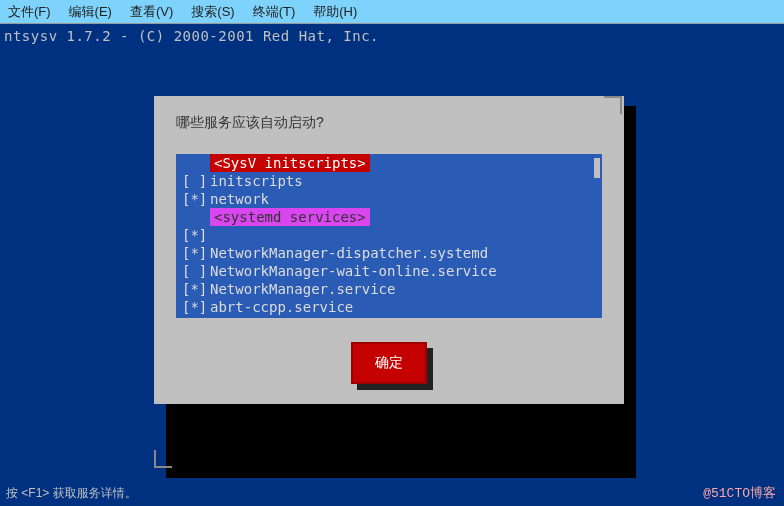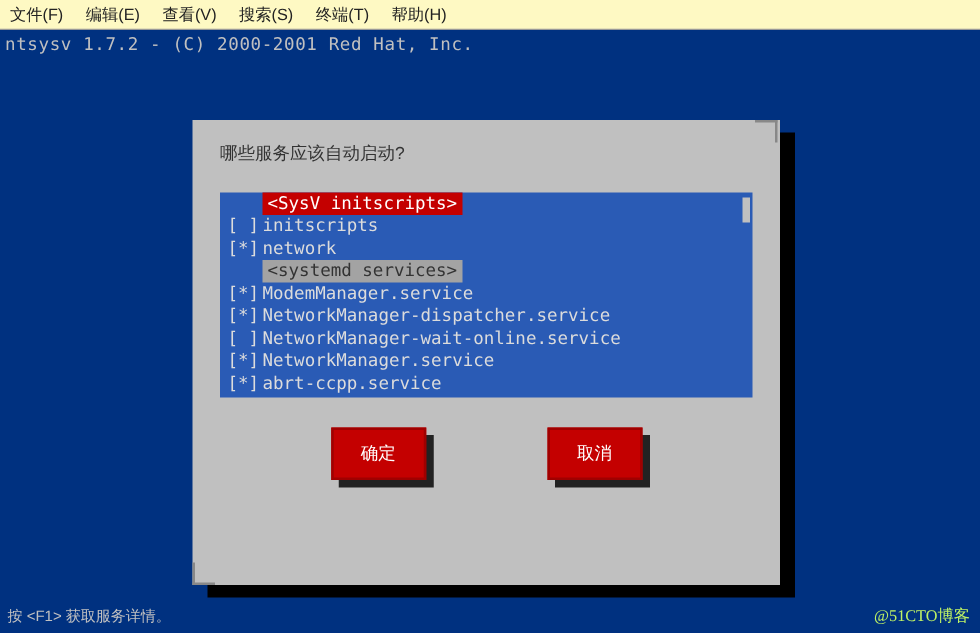--- a/index.html
+++ b/index.html
@@ -5,21 +5,21 @@
     * { margin: 0; padding: 0; box-sizing: border-box; }
     body {
       width: 784px;
       height: 506px;
       font-family: monospace;
       font-size: 14px;
       overflow: hidden;
       background: #003180;
     }
     .menubar {
-      background: #fef9c3;
+      background: #7dd3fc;
       height: 24px;
       display: flex;
       align-items: center;
       padding: 4px 8px;
       font-family: sans-serif;
       font-size: 13px;
       border-bottom: 1px solid #999;
     }
     .menubar span {
       margin-right: 18px;
@@ -46,21 +46,21 @@
       left: 166px;
       width: 470px;
       height: 372px;
       background: #000;
     }
     .dialog {
       position: absolute;
       top: 72px;
       left: 154px;
       width: 470px;
-      height: 372px;
+      height: 308px;
       background: #c0c0c0;
       padding: 18px 22px;
     }
     .dialog-corner {
       position: absolute;
       top: 72px;
       left: 604px;
       width: 18px;
       height: 18px;
       border-right: 2px solid #888;
@@ -99,21 +99,21 @@
       width: 34px;
       padding-left: 6px;
     }
     .header-red {
       background: #c40000;
       color: #fff;
       padding: 0 4px;
       display: inline-block;
     }
     .header-grey {
-      background: #a3a3a3;
+      background: #d946ef;
       color: #333;
       padding: 0 4px;
       display: inline-block;
     }
     .scrollbar {
       position: absolute;
       right: 2px;
       top: 4px;
       width: 6px;
       height: 20px;
@@ -153,22 +153,22 @@
       bottom: 4px;
       left: 6px;
       color: #c0c0c0;
       font-family: sans-serif;
       font-size: 12px;
     }
     .watermark {
       position: absolute;
       bottom: 4px;
       right: 8px;
-      color: #bef264;
-      font-family: Liberation Serif, serif;
+      color: #fca5a5;
+      font-family: Liberation Mono, monospace;
       font-size: 13px;
     }
   </style>
 </head>
 <body>
 
 <div class="menubar">
   <span>文件(F)</span>
   <span>编辑(E)</span>
   <span>查看(V)</span>
@@ -196,25 +196,24 @@
       <div class="listrow">
         <span class="chkcol">[*]</span>
         <span>network</span>
       </div>
       <div class="listrow">
         <span class="chkcol"></span>
         <span class="header-grey">&lt;systemd services&gt;</span>
       </div>
       <div class="listrow">
         <span class="chkcol">[*]</span>
-        <span>ModemManager.service</span>
-      </div>
-      <div class="listrow">
-        <span class="chkcol">[*]</span>
-        <span>NetworkManager-dispatcher.service</span>
+      </div>
+      <div class="listrow">
+        <span class="chkcol">[*]</span>
+        <span>NetworkManager-dispatcher.systemd</span>
       </div>
       <div class="listrow">
         <span class="chkcol">[ ]</span>
         <span>NetworkManager-wait-online.service</span>
       </div>
       <div class="listrow">
         <span class="chkcol">[*]</span>
         <span>NetworkManager.service</span>
       </div>
       <div class="listrow">
@@ -222,24 +221,20 @@
         <span>abrt-ccpp.service</span>
       </div>
       <div class="scrollbar"></div>
     </div>
 
     <div class="buttons">
       <div class="btn-wrap">
         <div class="btn-shadow"></div>
         <div class="btn">确定</div>
       </div>
-      <div class="btn-wrap">
-        <div class="btn-shadow"></div>
-        <div class="btn">取消</div>
-      </div>
     </div>
   </div>
   <div class="dialog-corner"></div>
   <div class="dialog-corner-bl"></div>
 
   <div class="help-line">按 &lt;F1&gt; 获取服务详情。</div>
   <div class="watermark">@51CTO博客</div>
 </div>
 
 </body></html>

